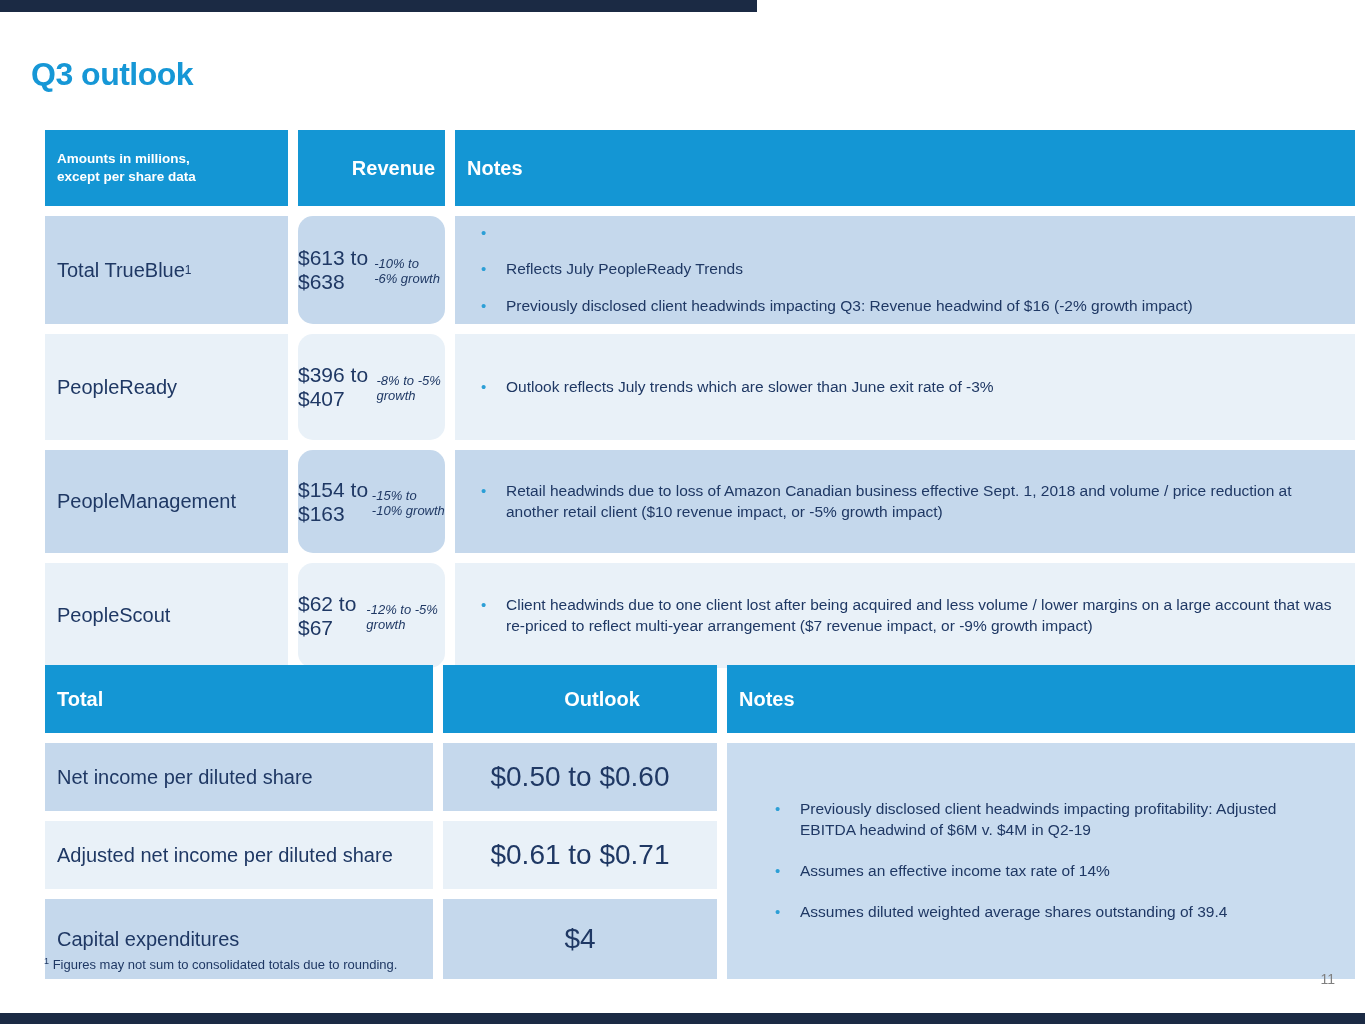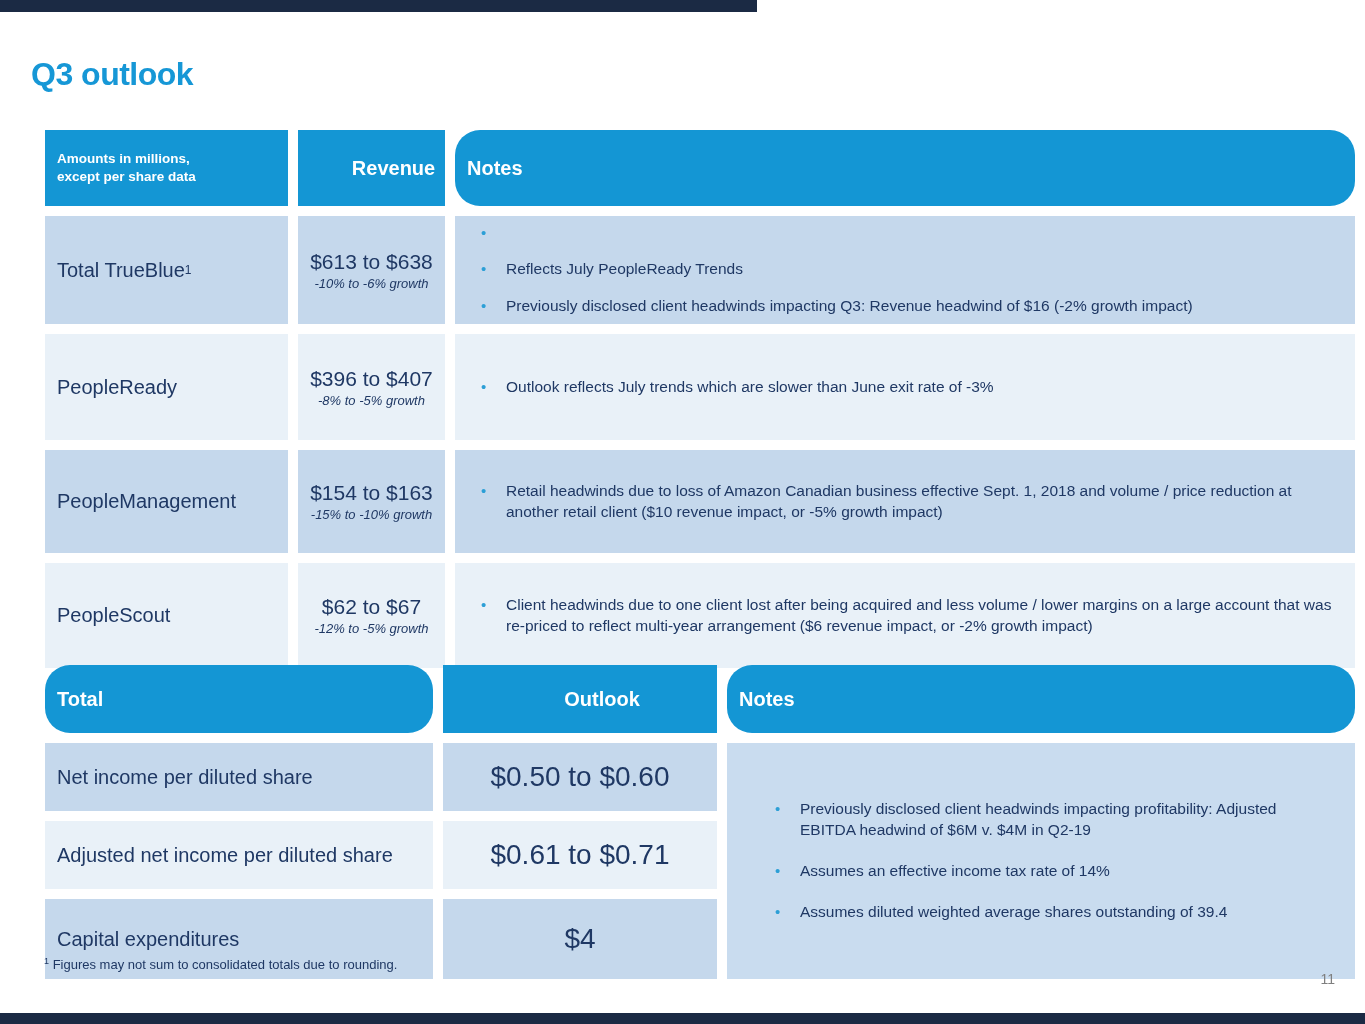--- a/index.html
+++ b/index.html
@@ -26,33 +26,33 @@
     font-size: 32px; font-weight: bold;
     color: #1697D6; letter-spacing: -0.5px;
   }
   
   .grid-table { position: absolute; left: 45px; width: 1310px; display: grid; gap: 10px; }
   .th {
     background: #1496D4; color: #ffffff; font-weight: bold;
     display: flex; align-items: center; padding-left: 44px;
   }
   .th-small { font-size: 13.5px; line-height: 1.35; padding: 0 55px 0 12px; }
-  .th-big-left { font-size: 20px; padding-left: 12px; border-radius: 25px; }
+  .th-big-left { font-size: 20px; padding-left: 12px; }
   .th-big-center { font-size: 20px; justify-content: center; }
   .td { color: #1F3864; }
   .shade-dark { background: #C5D8EC; }
   .shade-light { background: #E9F1F8; }
   .cell-label {
     display: flex; align-items: center;
     font-size: 20px; padding-left: 12px;
   }
   .cell-label sup { font-size: 12px; line-height: 0; }
   .cell-revenue {
-    display: flex; flex-direction: column;
-    align-items: center; justify-content: center;
+    display: flex; flex-direction: row;
+    align-items: center; justify-content: center; border-radius: 15px;
   }
   .rev-value { font-size: 21px; }
   .rev-growth { font-size: 13px; font-style: italic; margin-top: 2px; }
   .cell-notes {
     display: flex; flex-direction: column; justify-content: center;
     padding: 6px 22px 6px 26px;
   }
   .bullet-item { display: flex; margin: 8px 0; }
   .bullet-dot {
     color: #2C9FD6; width: 25px; flex: 0 0 25px;
@@ -161,21 +161,21 @@
   <div class="td cell-label shade-light">
     <span>PeopleScout</span>
   </div>
   <div class="td cell-revenue shade-light">
     <div class="rev-value">$62 to $67</div>
     <div class="rev-growth">-12% to -5% growth</div>
   </div>
   <div class="td cell-notes shade-light">
     <div class="bullet-item">
       <span class="bullet-dot">•</span>
-      <span class="bullet-text">Client headwinds due to one client lost after being acquired and less volume / lower margins on a large account that was re-priced to reflect multi-year arrangement ($6 revenue impact, or -2% growth impact)</span>
+      <span class="bullet-text">Client headwinds due to one client lost after being acquired and less volume / lower margins on a large account that was re-priced to reflect multi-year arrangement ($7 revenue impact, or -9% growth impact)</span>
     </div>
   </div>
 </div>
 
 <div class="grid-table total-table">
 
   <div class="th th-big-left col1">Total</div>
   <div class="th th-big-center col2">Outlook</div>
   <div class="th th-big-left col3">Notes</div>
 

